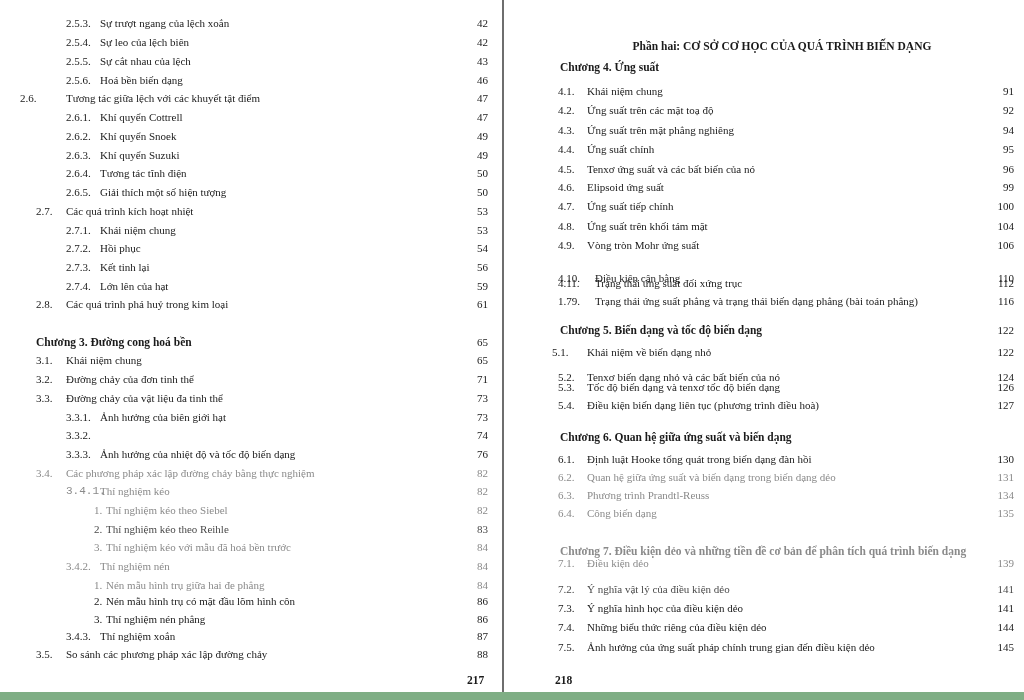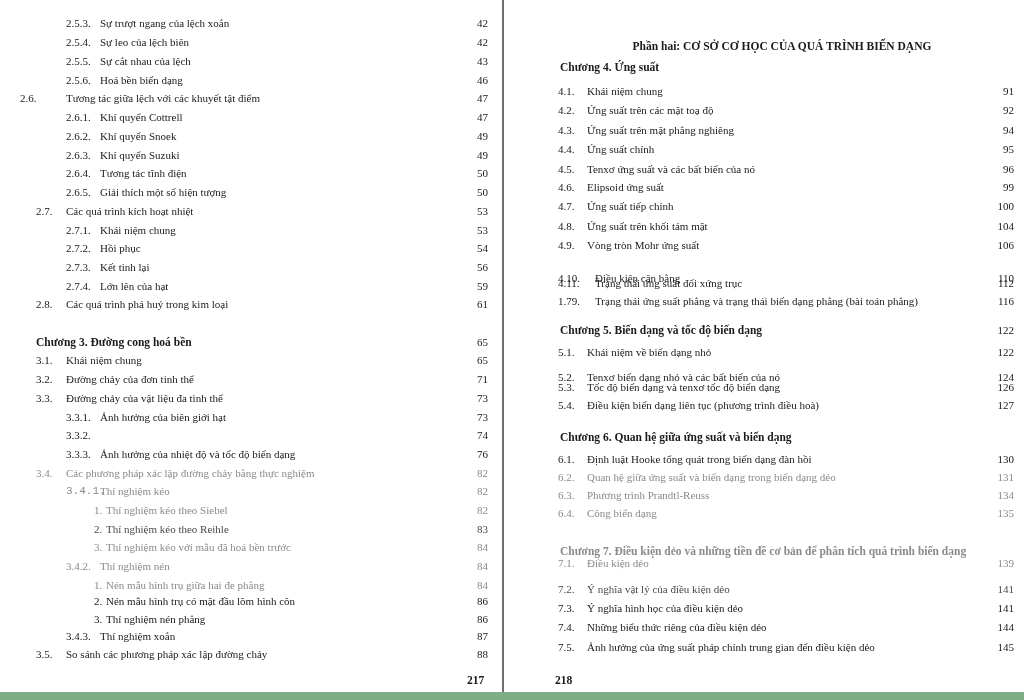--- a/index.html
+++ b/index.html
@@ -281,21 +281,21 @@
       <div class="row" style="top: 292px;">
         <span class="num" style="left: 53px;">1.79.</span>
         <span class="title" style="left: 90px;">Trạng thái ứng suất phẳng và trạng thái biến dạng phẳng (bài toán phẳng)</span>
         <span class="pg">116</span>
       </div>
       <div class="row" style="top: 321px;">
         <span class="title chapter-heading" style="left: 55px;">Chương 5. Biến dạng và tốc độ biến dạng</span>
         <span class="pg">122</span>
       </div>
       <div class="row" style="top: 343px;">
-        <span class="num" style="left: 53px;">5.1.</span>
+        <span class="num" style="left: 47px;">5.1.</span>
         <span class="title" style="left: 82px;">Khái niệm về biến dạng nhỏ</span>
         <span class="pg">122</span>
       </div>
       <div class="row" style="top: 368px;">
         <span class="num" style="left: 53px;">5.2.</span>
         <span class="title" style="left: 82px;">Tenxơ biến dạng nhỏ và các bất biến của nó</span>
         <span class="pg">124</span>
       </div>
       <div class="row" style="top: 378px;">
         <span class="num" style="left: 53px;">5.3.</span>

